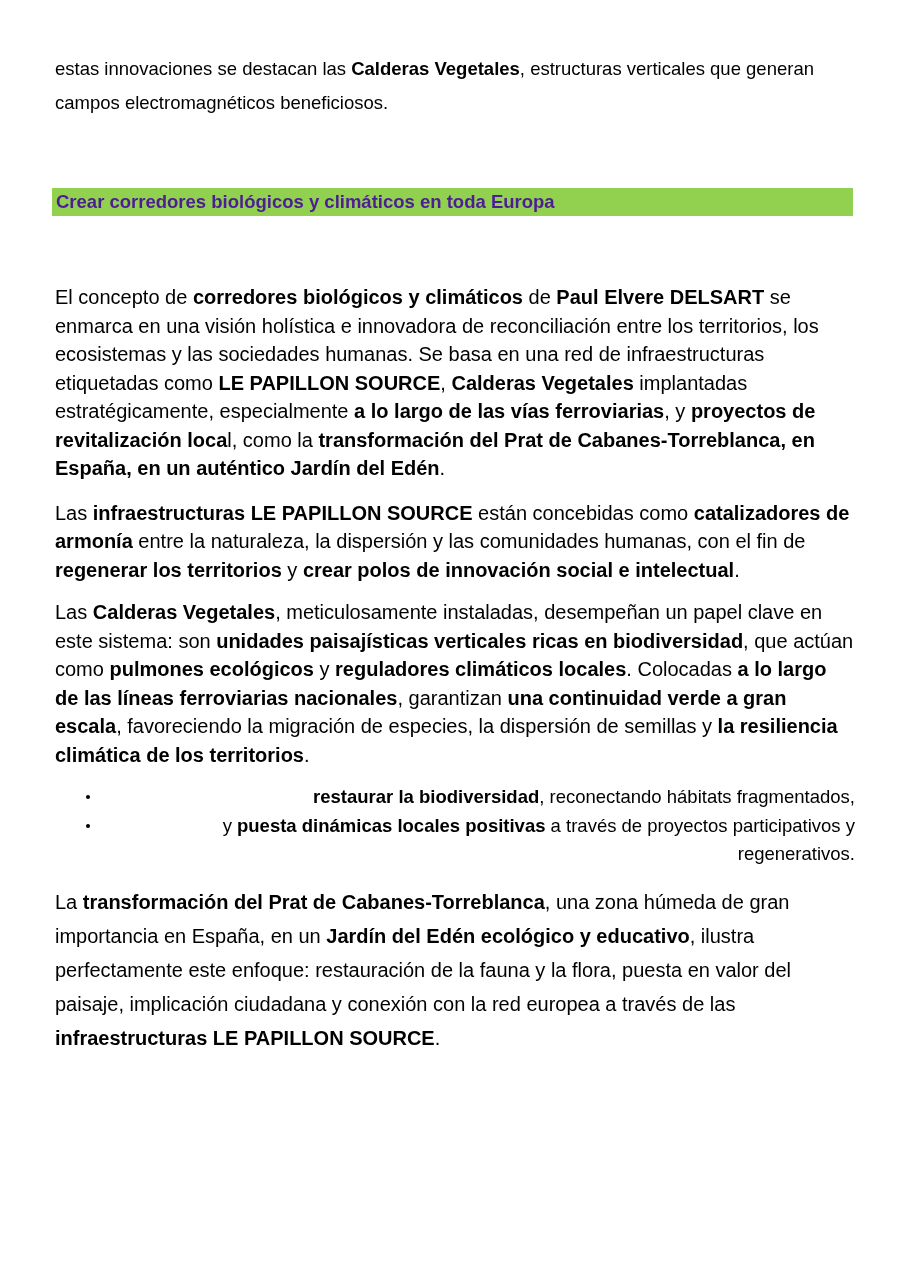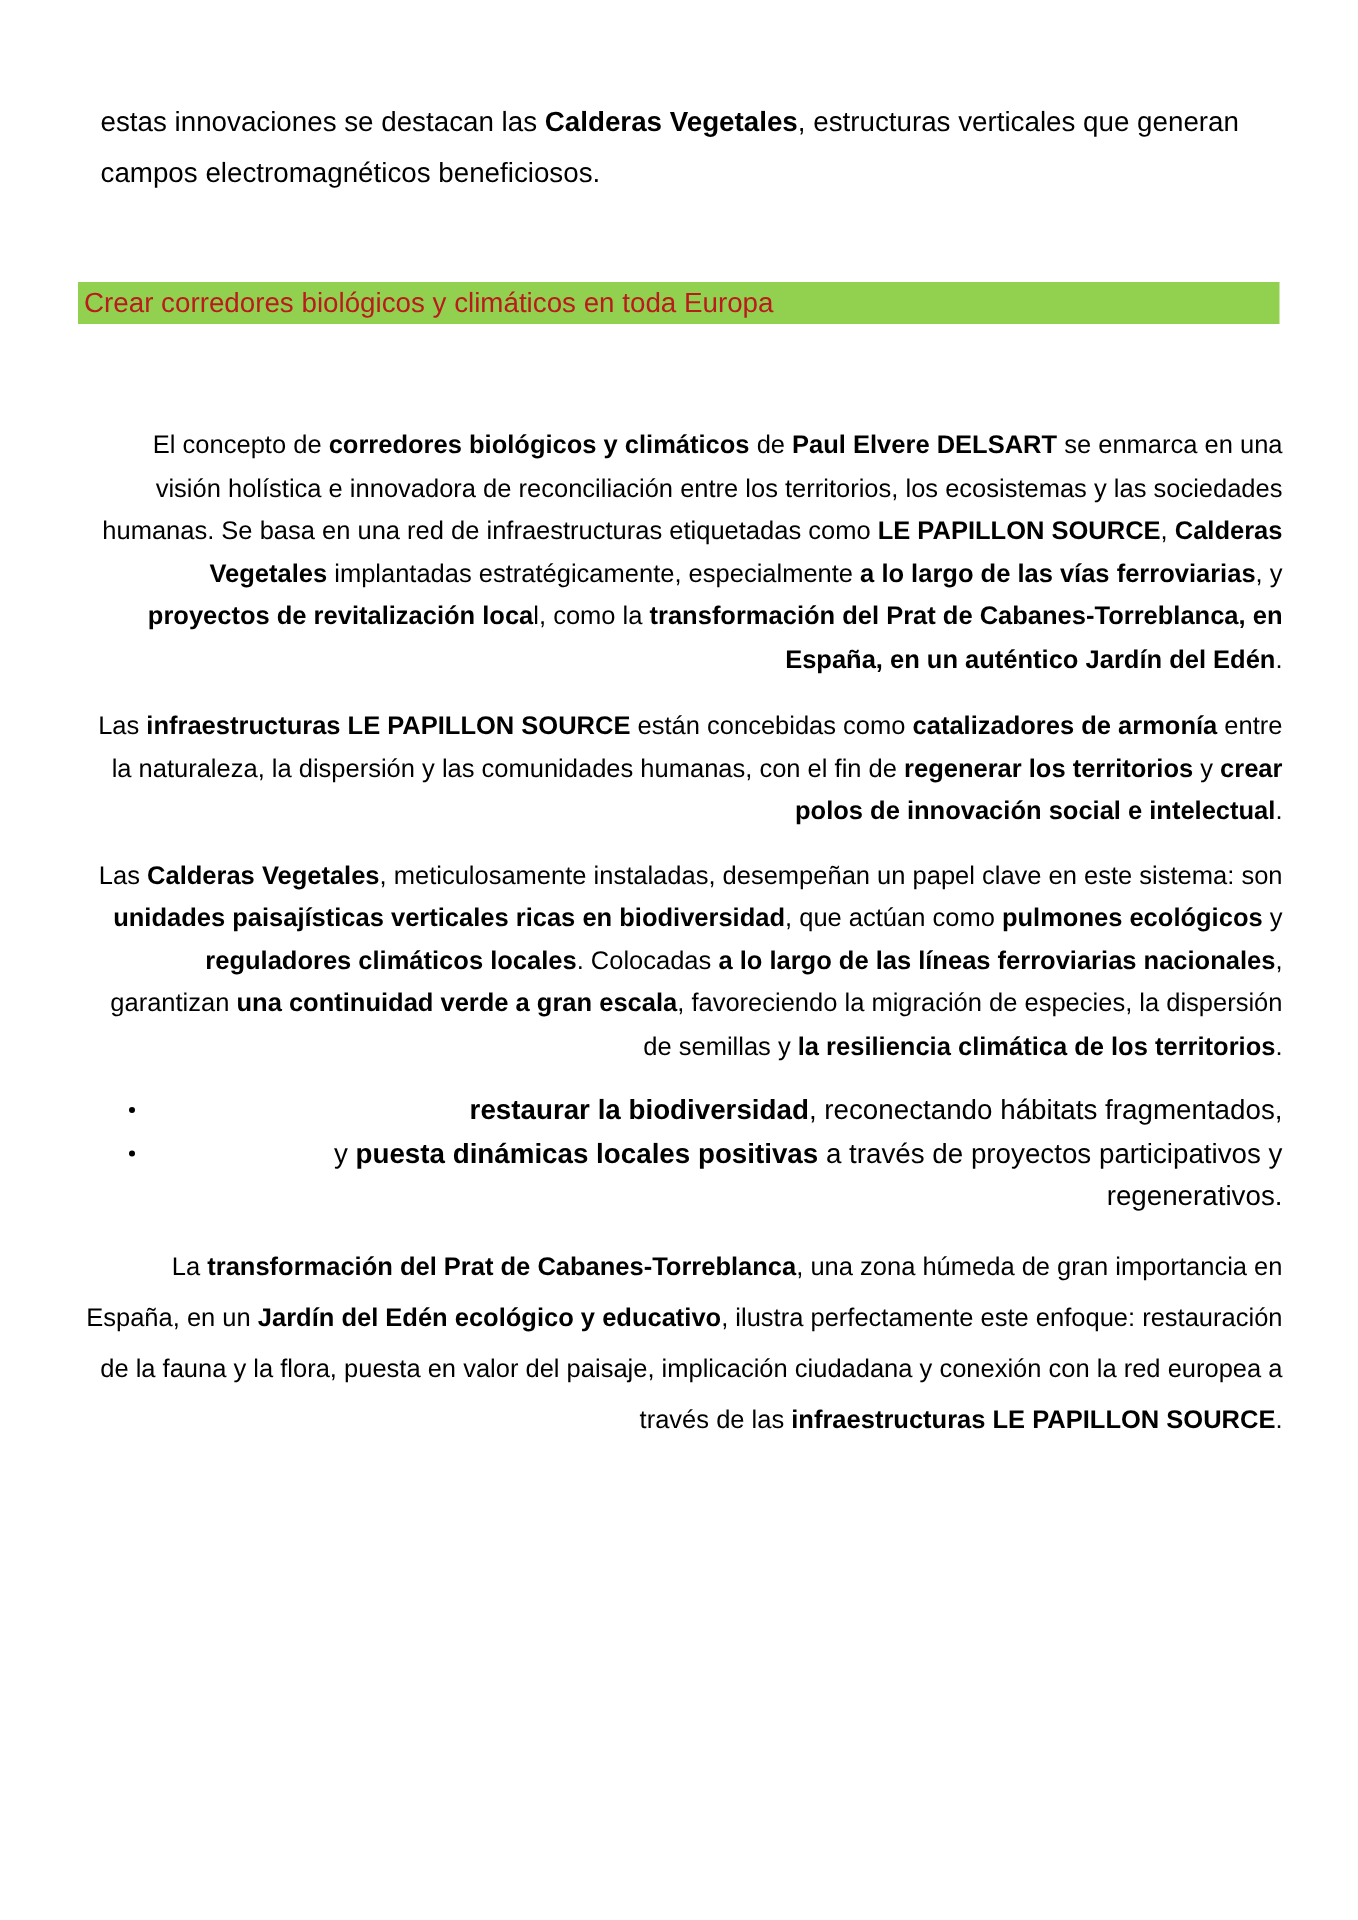--- a/index.html
+++ b/index.html
@@ -26,57 +26,57 @@
     position: absolute;
     left: 55px;
     top: 52px;
     width: 800px;
   }
 
   
   .para-intro {
     font-size: 18.5px;
     line-height: 34px;
-    margin: 12px;
+    margin: 0;
     text-align: left;
   }
 
   
   .heading-wrap {
     margin: 0;
     padding: 0;
     position: absolute;
     left: 52px;
     top: 188px;
     width: 801px;
     height: 28px;
     background: #92d050;
   }
   .heading-text {
     display: block;
     font-size: 18.5px;
-    font-weight: normal;
+    font-weight: bold;
     line-height: 28px;
     padding-left: 4px;
-    color: #b91c1c;
+    color: #4c1d95;
     white-space: nowrap;
   }
 
   
   .body-area {
     position: absolute;
     left: 55px;
     top: 283px;
     width: 800px;
   }
   .para {
     margin: 0 0 14px 0;
-    font-size: 17px;
+    font-size: 20px;
     line-height: 28.5px;
-    text-align: right;
+    text-align: left;
   }
   .para.lead {
     line-height: 28.5px;
     margin-bottom: 16px;
   }
   .para.loose {
     line-height: 34px;
   }
   .para b, .para strong {
     font-weight: bold;

